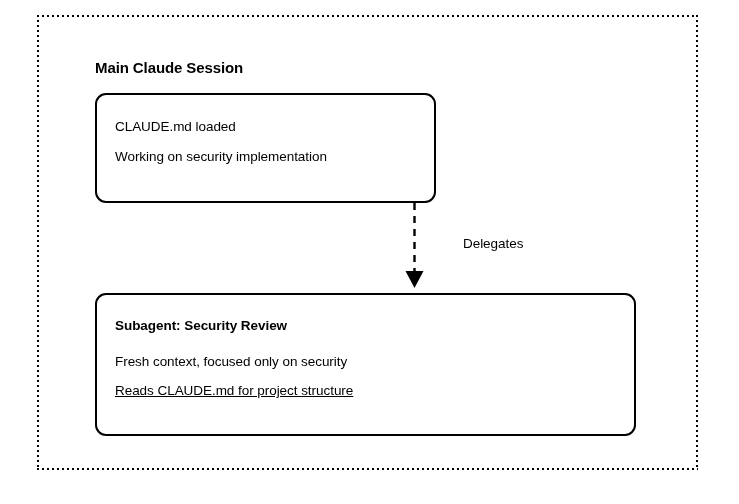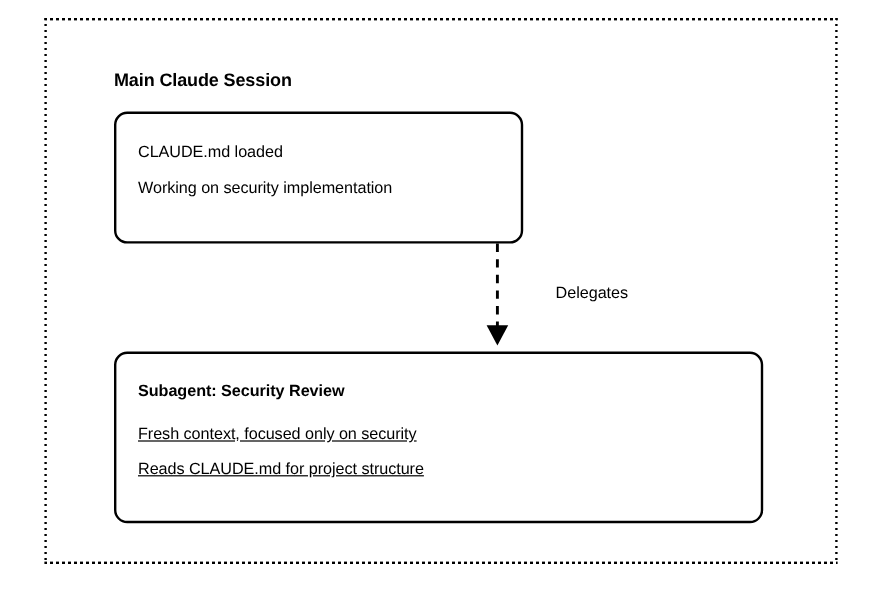--- a/index.html
+++ b/index.html
@@ -104,21 +104,21 @@
     white-space: nowrap;
     letter-spacing: -0.05px;
   }
 
   
   #main-line-0 { top: 24px; }
   #main-line-1 { top: 54px; }
 
   
   #sub-heading   { top: 23px; }
-  #sub-line-0    { top: 59px; text-decoration: underline; }
+  #sub-line-0    { top: 59px; }
   #sub-line-1    { top: 88px; text-decoration: underline; }
 
   
   .arrow-layer {
     position: absolute;
     left: 0;
     top: 0;
     width: 739px;
     height: 504px;
     pointer-events: none;

